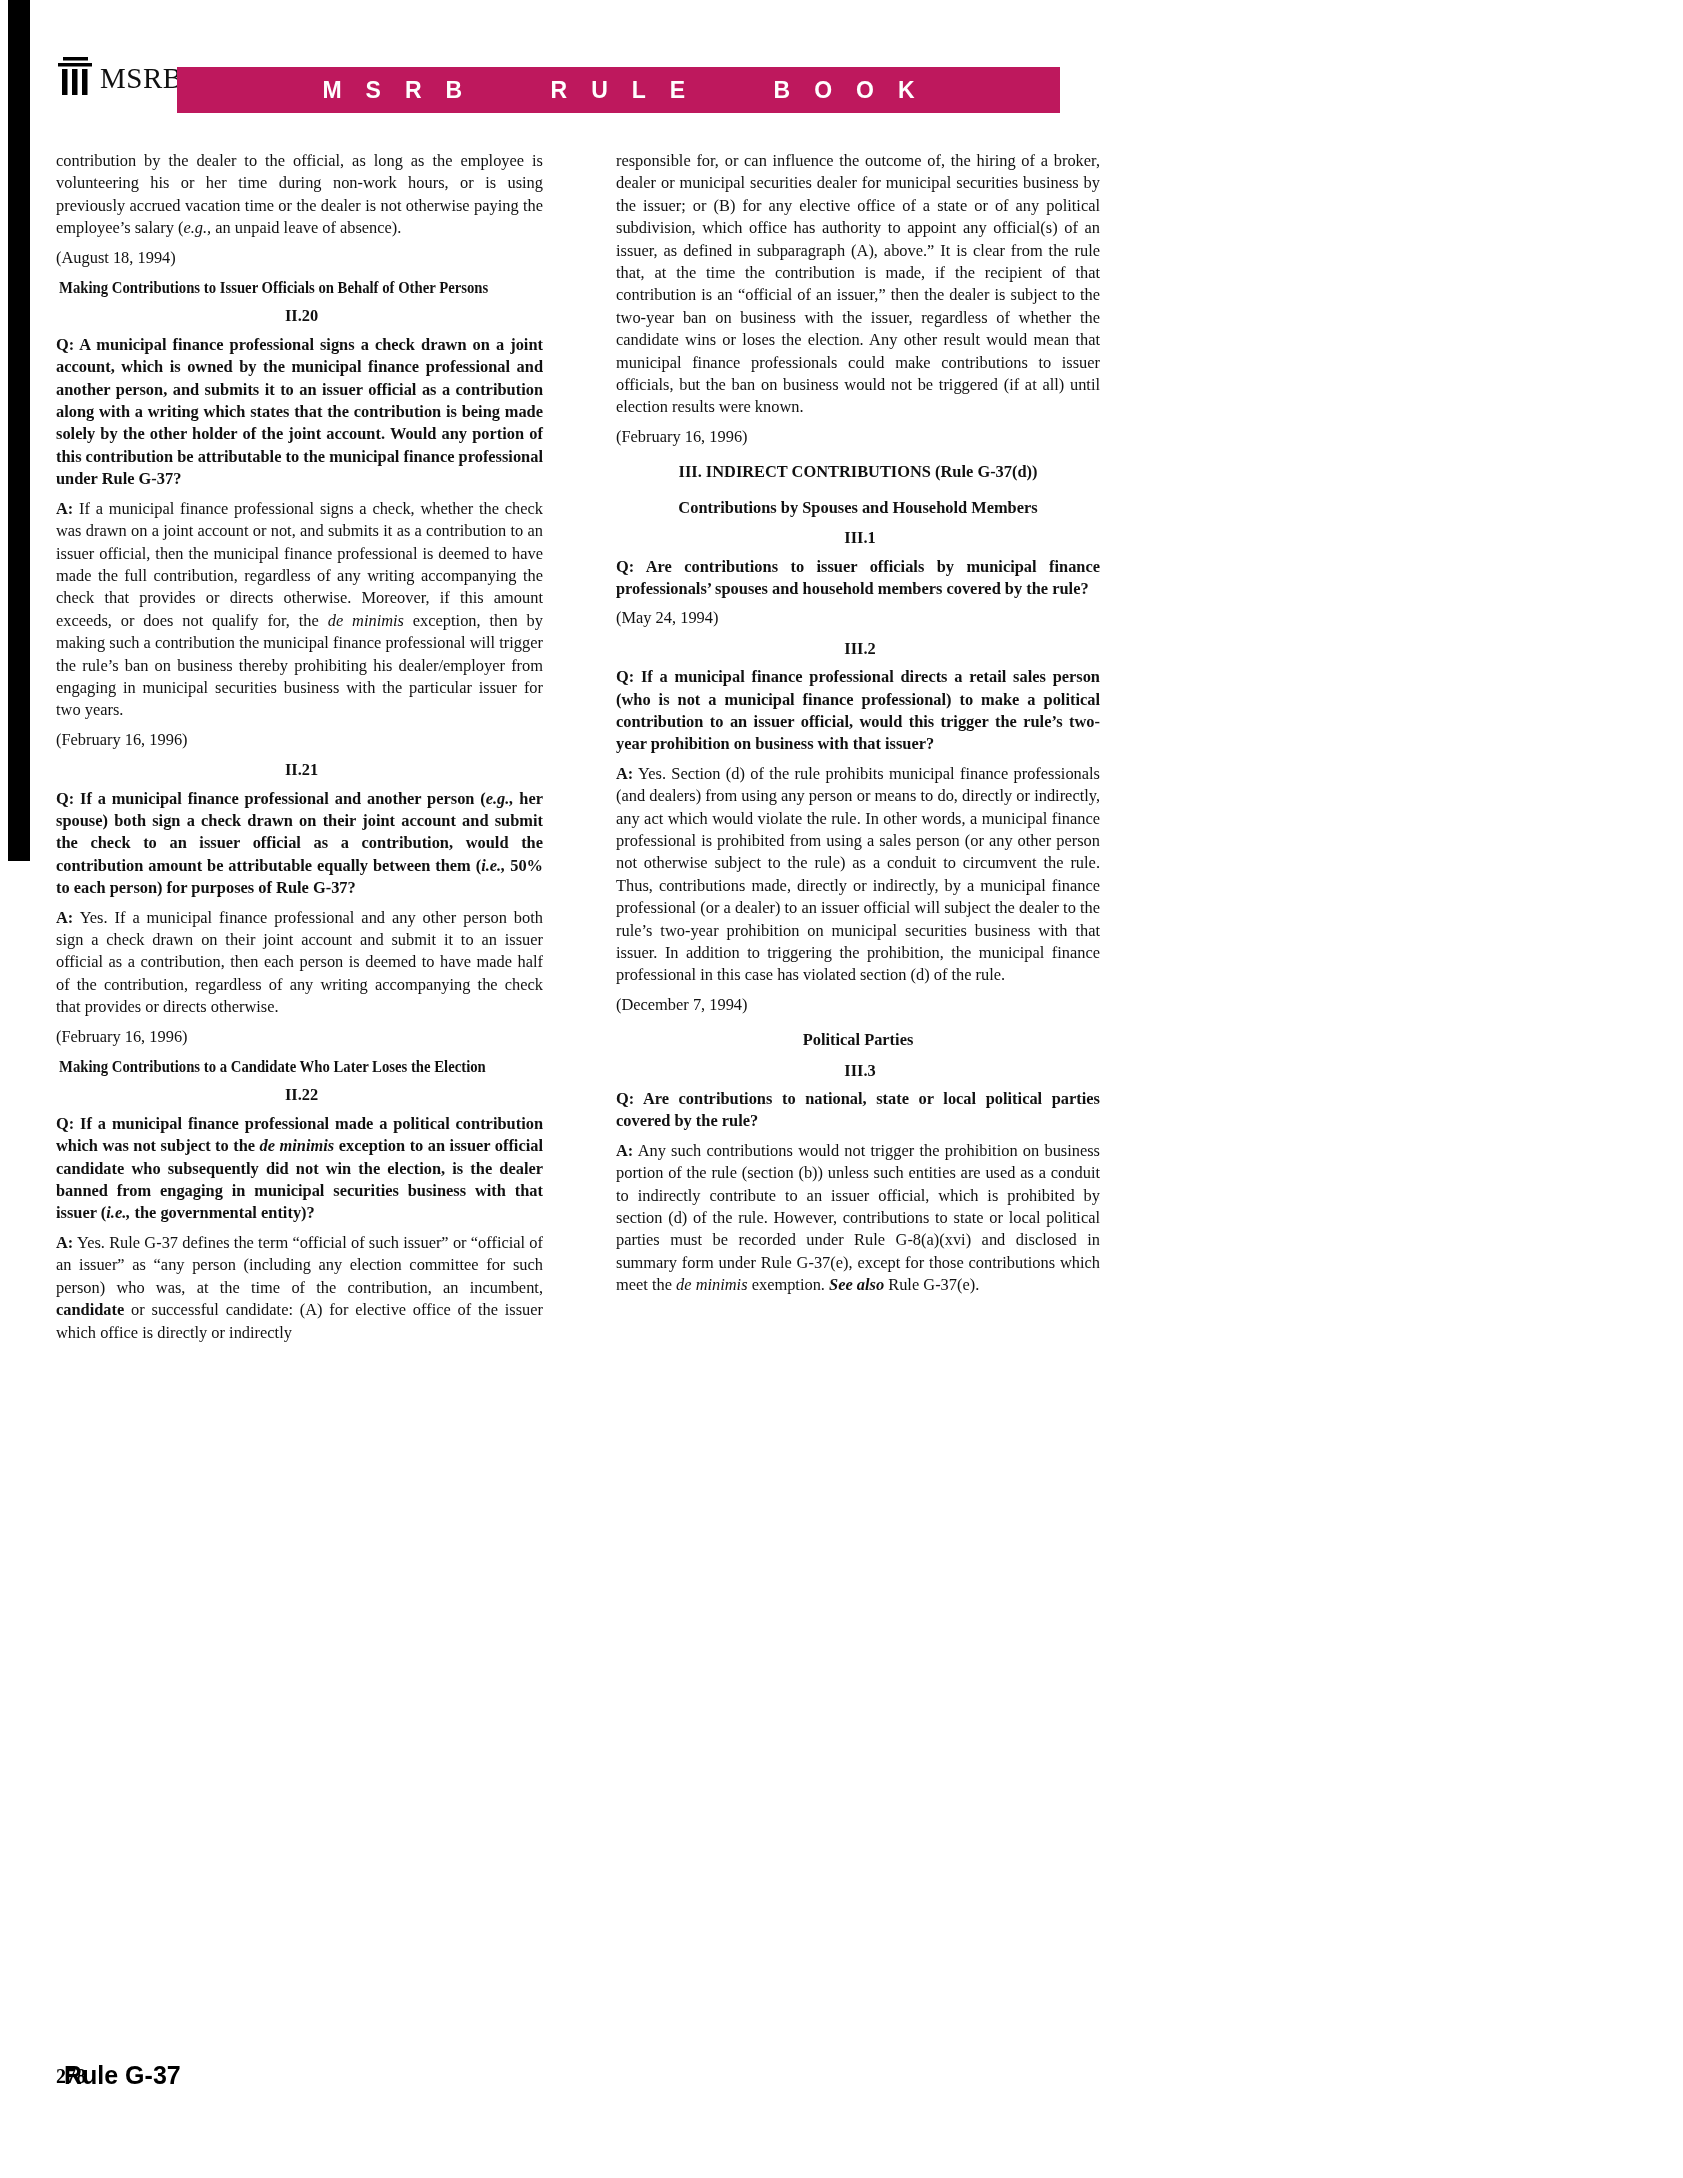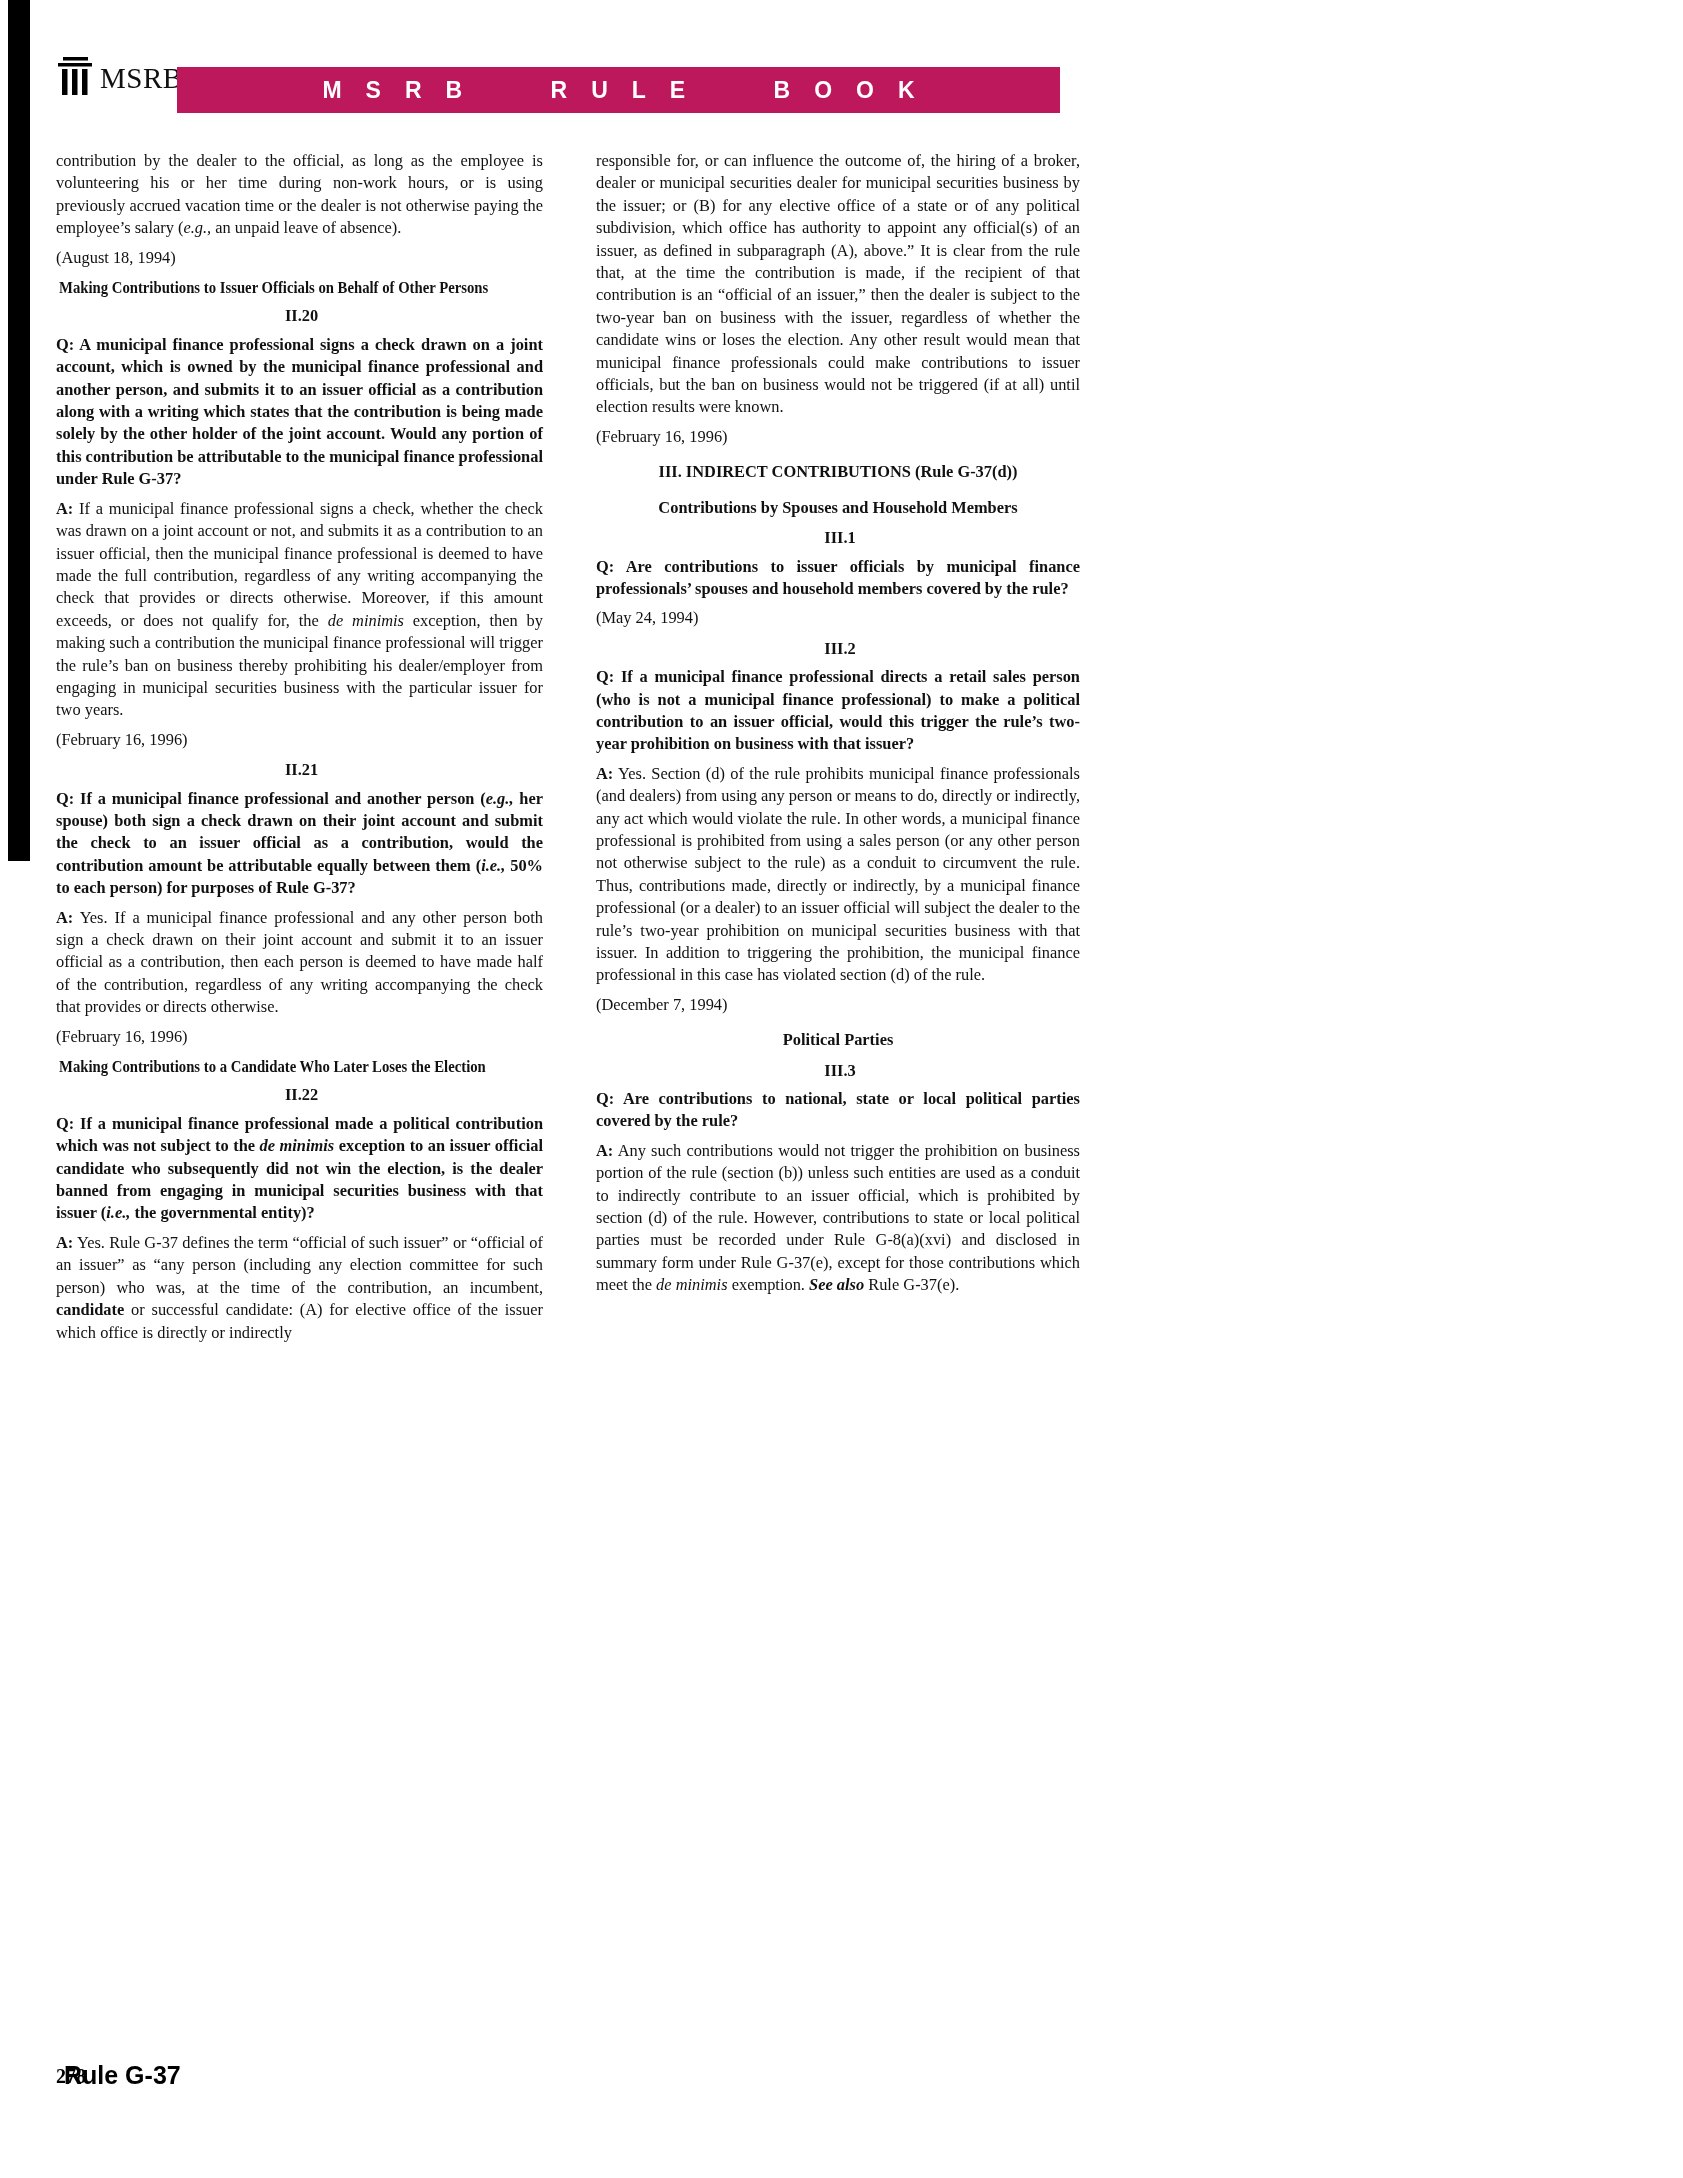--- a/index.html
+++ b/index.html
@@ -21,21 +21,21 @@
   .banner span {
     color:#ffffff; font-family:"Liberation Sans", sans-serif; font-weight:bold;
     font-size:23px; letter-spacing:24px; word-spacing:34px; text-indent:24px; white-space:nowrap;
   }
 
   .col {
     position:absolute; top:150px; text-align:justify;
     font-size:16.4px; line-height:22.4px; hyphens:auto; -webkit-hyphens:auto;
   }
   .col-left  { left:56px;  width:487px; }
-  .col-right { left:596px; width:484px; }
+  .col-right { left:616px; width:484px; }
 
   .blk { margin:0 0 7px 0; }
   .para { }
   .question { font-weight:bold; }
   .date { text-align:left; margin:2px 0 8px 0; }
   .label { font-weight:bold; text-align:center; margin:2px 0 6px 4px; }
   .heading {
     font-weight:bold; text-align:left; white-space:nowrap; font-size:16px;
     transform:scaleX(0.92); transform-origin:0 50%; margin:4px 0 6px 3px;
   }

